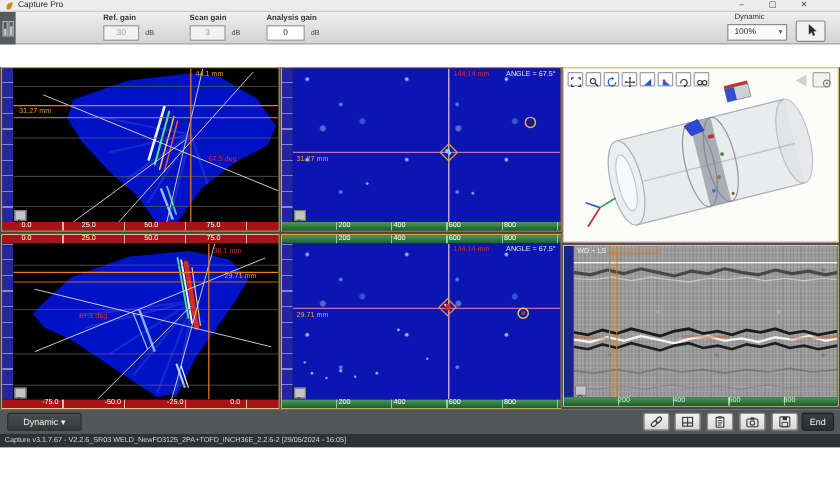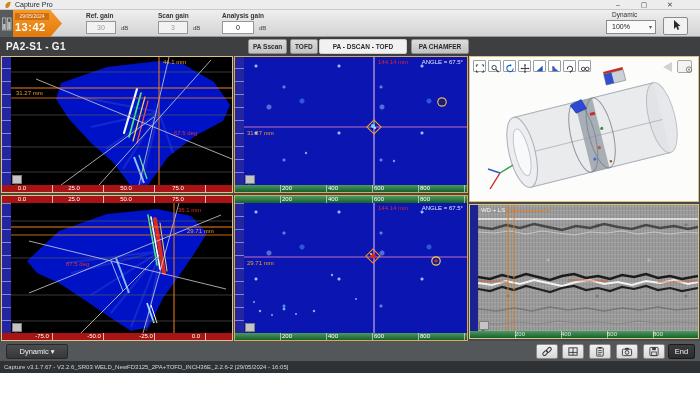--- a/index.html
+++ b/index.html
@@ -94,24 +94,20 @@
 
   <div class="abs toolbar">
     <div class="abs battblock">
       <svg class="fill" viewBox="0 0 13 27">
         <rect x="2.5" y="8" width="3.5" height="12" fill="none" stroke="#c2c2c2" stroke-width="0.8"></rect>
         <rect x="3.2" y="14" width="2.2" height="5.2" fill="#c2c2c2"></rect>
         <rect x="7.5" y="8" width="3.5" height="12" fill="none" stroke="#c2c2c2" stroke-width="0.8"></rect>
         <rect x="8.2" y="12" width="2.2" height="7.2" fill="#c2c2c2"></rect>
       </svg>
     </div>
-    <div class="abs timebadge">
-      <div class="abs badge-date">29/05/2024</div>
-      <div class="abs badge-time">13:42</div>
-    </div>
 
     <span class="abs gain-label" style="left:86px;">Ref. gain</span>
     <input class="abs gain-input" style="left: 86px;" readonly="" value="30">
     <span class="abs gain-unit" style="left:121px;">dB</span>
 
     <span class="abs gain-label" style="left:158px;">Scan gain</span>
     <input class="abs gain-input" style="left: 158px;" readonly="" value="3">
     <span class="abs gain-unit" style="left:193px;">dB</span>
 
     <span class="abs gain-label" style="left:222px;">Analysis gain</span>
@@ -123,27 +119,20 @@
       <span>100%</span>
       <span class="dyn-caret">▾</span>
     </div>
     <button class="abs ptr-btn">
       <svg viewBox="0 0 12 12" width="12" height="12">
         <path d="M4,1 L4,10 L6.2,7.8 L7.6,11 L9.2,10.2 L7.8,7.2 L10.5,7 Z" fill="#2b2b2b"></path>
       </svg>
     </button>
   </div>
 
-  <div class="abs header">
-    <span class="abs group-title">PA2-S1 - G1</span>
-    <div class="abs tab" style="left:248px;min-width:38px;"><span>PA Sscan</span></div>
-    <div class="abs tab" style="left:290px;min-width:25px;"><span>TOFD</span></div>
-    <div class="abs tab active" style="left:319px;min-width:88px;"><span>PA - DSCAN - TOFD</span></div>
-    <div class="abs tab" style="left:411px;min-width:58px;"><span>PA CHAMFER</span></div>
-  </div>
 
   <div class="abs main">
 
     <div class="abs panel" style="left:1px;top:0;width:232px;height:137px;">
       <div class="abs vruler" style="left:0;top:0;width:9px;height:128px;"></div>
       <div class="abs scan-content" style="left:9px;top:0;width:221px;height:128px;">
         <svg class="fill" viewBox="0 0 221 128" preserveAspectRatio="none">
           <polygon points="50,26 96,10 148,4 172,7 203,25 219,48 212,64 184,79 157,100 137,128 119,128 103,106 80,86 58,62 45,42" fill="#0012c6"></polygon>
           <g stroke="#2a40d8" stroke-width="2" opacity="0.5">
             <line x1="148" y1="55" x2="70" y2="40"></line>

